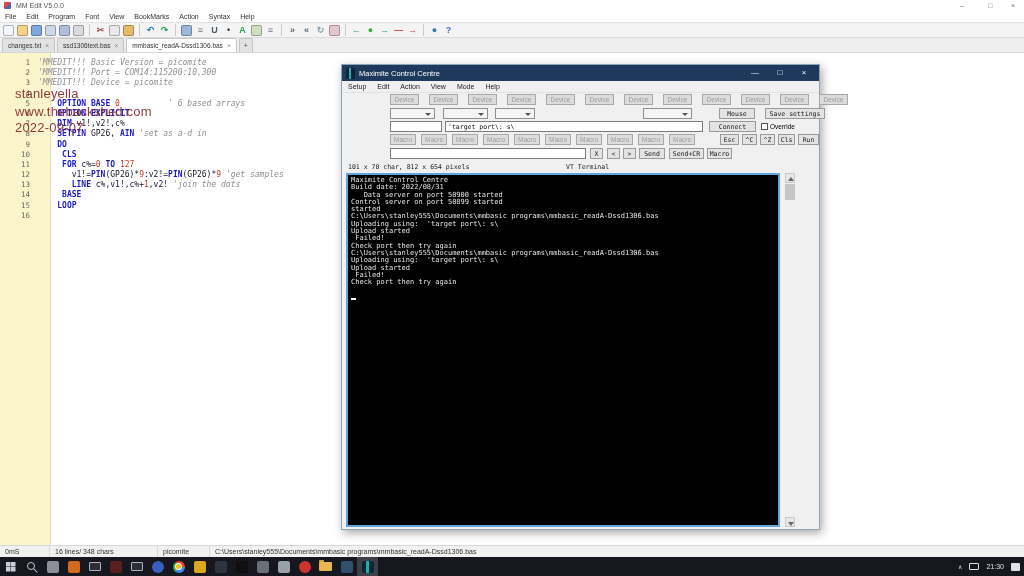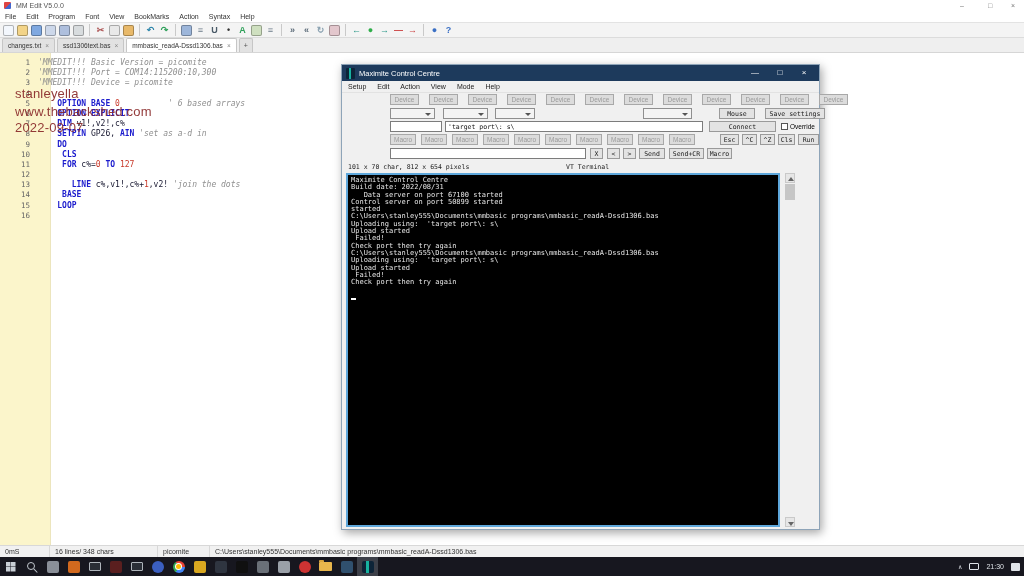--- a/index.html
+++ b/index.html
@@ -189,21 +189,21 @@
       <div class="cl"><span class="ln">2</span><span class="ct"><span class="com">'MMEDIT!!! Port = COM14:115200:10,300</span></span></div>
       <div class="cl"><span class="ln">3</span><span class="ct"><span class="com">'MMEDIT!!! Device = picomite</span></span></div>
       <div class="cl"><span class="ln">4</span><span class="ct"></span></div>
       <div class="cl"><span class="ln">5</span><span class="ct"><span class="pl">    </span><span class="kw">OPTION BASE</span><span class="pl"> </span><span class="num">0</span><span class="pl">          </span><span class="com">' 6 based arrays</span></span></div>
       <div class="cl"><span class="ln">6</span><span class="ct"><span class="pl">    </span><span class="kw">OPTION EXPLICIT</span></span></div>
       <div class="cl"><span class="ln">7</span><span class="ct"><span class="pl">    </span><span class="kw">DIM</span><span class="pl"> v1!,v2!,c%</span></span></div>
       <div class="cl"><span class="ln">8</span><span class="ct"><span class="pl">    </span><span class="kw">SETPIN</span><span class="pl"> GP26, </span><span class="kw">AIN</span><span class="pl"> </span><span class="com">'set as a-d in</span></span></div>
       <div class="cl"><span class="ln">9</span><span class="ct"><span class="pl">    </span><span class="kw">DO</span></span></div>
       <div class="cl"><span class="ln">10</span><span class="ct"><span class="pl">     </span><span class="kw">CLS</span></span></div>
       <div class="cl"><span class="ln">11</span><span class="ct"><span class="pl">     </span><span class="kw">FOR</span><span class="pl"> c%=</span><span class="num">0</span><span class="pl"> </span><span class="kw">TO</span><span class="pl"> </span><span class="num">127</span></span></div>
-      <div class="cl"><span class="ln">12</span></div>
+      <div class="cl"><span class="ln">12</span><span class="ct"><span class="pl">       v1!=</span><span class="kw">PIN</span><span class="pl">(GP26)*</span><span class="num">9</span><span class="pl">:v2!=</span><span class="kw">PIN</span><span class="pl">(GP26)*</span><span class="num">9</span><span class="pl"> </span><span class="com">'get samples</span></span></div>
       <div class="cl"><span class="ln">13</span><span class="ct"><span class="pl">       </span><span class="kw">LINE</span><span class="pl"> c%,v1!,c%+</span><span class="num">1</span><span class="pl">,v2! </span><span class="com">'join the dots</span></span></div>
       <div class="cl"><span class="ln">14</span><span class="ct"><span class="pl">     </span><span class="kw">BASE</span></span></div>
       <div class="cl"><span class="ln">15</span><span class="ct"><span class="pl">    </span><span class="kw">LOOP</span></span></div>
       <div class="cl"><span class="ln">16</span><span class="ct"></span></div>
     </div>
   <div class="wm" id="wm0">stanleyella</div>
   <div class="wm" id="wm1">www.thebackshed.com</div>
   <div class="wm" id="wm2">2022-09-07</div>
 </div>
 
@@ -245,21 +245,21 @@
     <div class="combo" style="width:45px;margin-left:8px;"></div>
     <div class="combo" style="width:40px;margin-left:7px;"></div>
     <div class="combo" style="width:49px;margin-left:108px;"></div>
     <div class="ebtn" style="width:36px;margin-left:27px;">Mouse</div>
     <div class="ebtn" style="width:60px;margin-left:10px;">Save settings</div>
   </div>
 
   <div class="row" style="top:56px;">
     <input class="tin" style="width: 52px;">
     <input class="tin" style="width: 258px; margin-left: 3px;" value="'target port\: s\">
-    <div class="ebtn" style="width:67px;margin-left:6px;">Connect</div>
+    <div class="ebtn" style="width:47px;margin-left:6px;">Connect</div>
     <div class="cb" style="margin-left:5px;"></div>
     <span style="font-size:6.5px;margin-left:2px;">Override</span>
   </div>
 
   <div class="row" style="top:69px;">
     <span style="display:flex;">
         <div class="gbtn" style="width: 26px; margin-right: 5px;">Macro</div>
         <div class="gbtn" style="width: 26px; margin-right: 5px;">Macro</div>
         <div class="gbtn" style="width: 26px; margin-right: 5px;">Macro</div>
         <div class="gbtn" style="width: 26px; margin-right: 5px;">Macro</div>
@@ -289,21 +289,21 @@
 
   <div id="mmcc-status">
     <span class="l">101 x 70 char, 812 x 654 pixels</span>
     <span class="r">VT Terminal</span>
   </div>
 
   <div id="term">
     <div id="term-lines">
         <div class="tl">Maximite Control Centre</div>
         <div class="tl">Build date: 2022/08/31</div>
-        <div class="tl">   Data server on port 67100 started</div>
+        <div class="tl">   Data server on port 50900 started</div>
         <div class="tl">Control server on port 50899 started</div>
         <div class="tl">started</div>
         <div class="tl">C:\Users\stanley555\Documents\mmbasic programs\mmbasic_readA-Dssd1306.bas</div>
         <div class="tl">Uploading using:  'target port\: s\</div>
         <div class="tl">Upload started</div>
         <div class="tl"> Failed!</div>
         <div class="tl">Check port then try again</div>
         <div class="tl">C:\Users\stanley555\Documents\mmbasic programs\mmbasic_readA-Dssd1306.bas</div>
         <div class="tl">Uploading using:  'target port\: s\</div>
         <div class="tl">Upload started</div>

